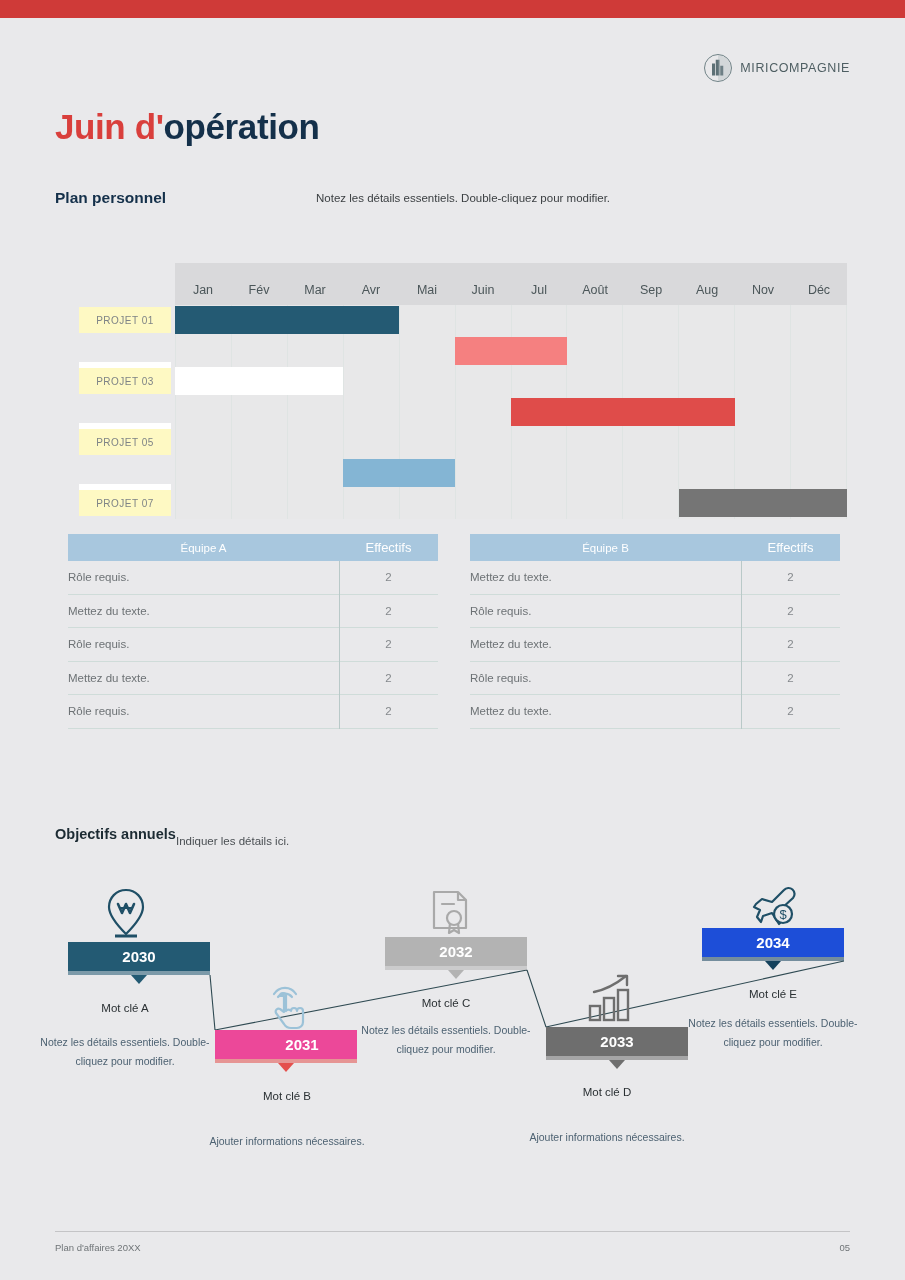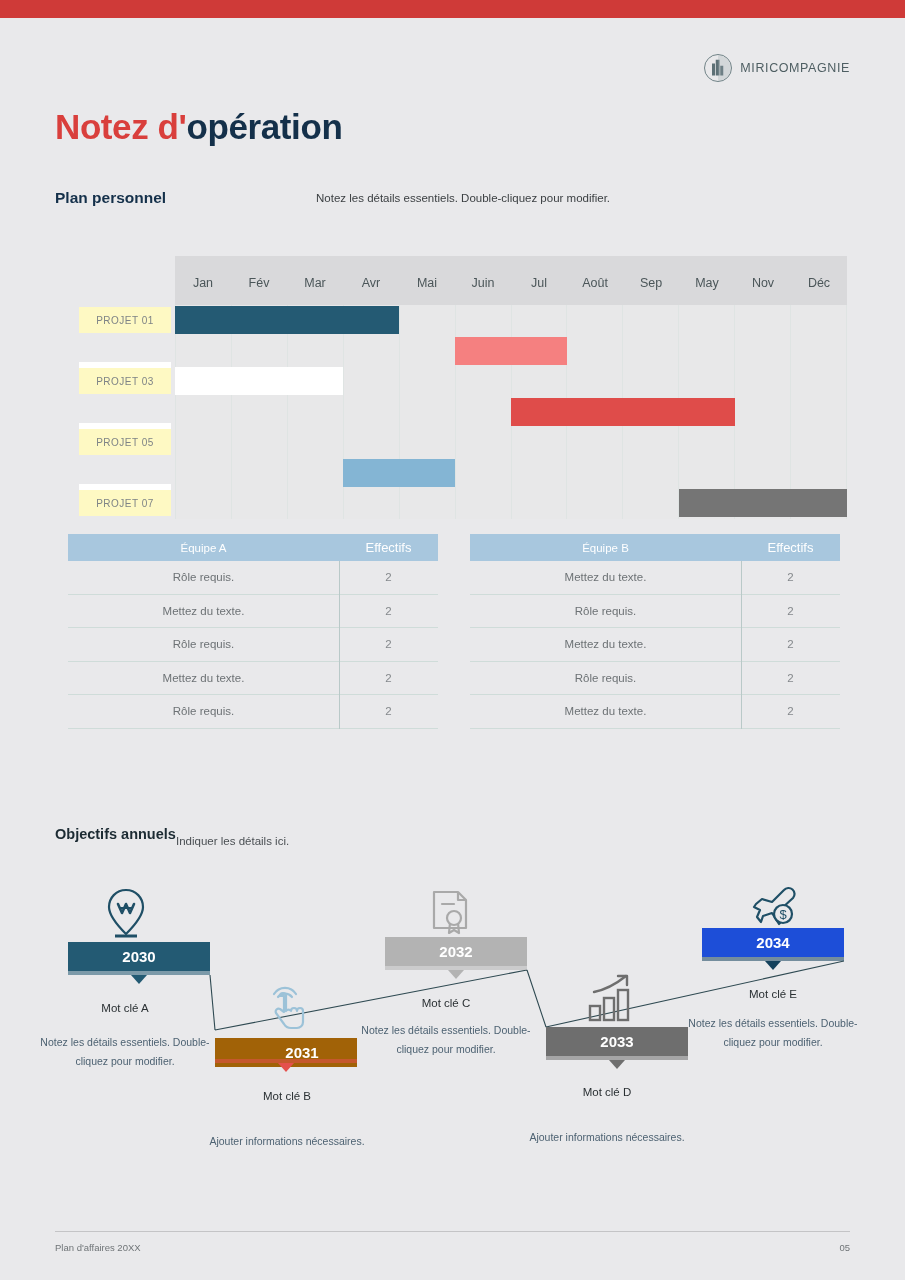--- a/index.html
+++ b/index.html
@@ -22,21 +22,21 @@
   
   .title { position: absolute; left: 55px; top: 107px; font-size: 35px; font-weight: bold; letter-spacing: -0.4px; }
   .title .t-red { color: #d93f3c; }
   .title .t-navy { color: #14304a; }
 
   .sec-title { position: absolute; left: 55px; top: 189px; font-size: 15.5px; font-weight: bold; color: #14304a; }
   .sec-sub { position: absolute; left: 316px; top: 192px; font-size: 11.5px; color: #3c4043; }
 
   
   .gantt { position: absolute; left: 79px; top: 251px; width: 768px; height: 266px; }
-  .gantt-head { position: absolute; left: 96px; top: 5px; width: 672px; height: 54px; background: #d9d9db; display: flex; }
+  .gantt-head { position: absolute; left: 96px; top: 12px; width: 672px; height: 54px; background: #d9d9db; display: flex; }
   .gantt-head .mh { flex: 1 1 0; display: flex; align-items: center; justify-content: center;
                     font-size: 12.5px; color: #4b5659; }
   .gantt-body { position: absolute; left: 0; top: 54px; width: 768px; height: 212px; }
   .g-row { position: absolute; left: 0; width: 768px; height: 30.5px; }
   .g-label { position: absolute; left: 0; top: 0; width: 92px; height: 26px;
              display: flex; align-items: center; justify-content: center;
              font-size: 10px; letter-spacing: 0.5px; color: #7e8386; }
   .g-label.dark { background: #fef9c3; }
   .g-label.light { background: #ffffff; margin-top: 24px; }
   .g-cells { position: absolute; left: 96px; top: 0; width: 672px; height: 30.5px; display: flex; }
@@ -47,21 +47,21 @@
   
   .tbl { position: absolute; width: 370px; }
   .tbl.a { left: 68px; top: 534px; }
   .tbl.b { left: 470px; top: 534px; }
   .tbl-head { height: 27px; background: #a8c7de; display: flex; align-items: center; justify-content: center; }
   .tbl-head .th-name { flex: 1 1 0; text-align: center; font-size: 11.5px; color: #ffffff; }
   .tbl-head .th-cnt { width: 99px; text-align: center; font-size: 13px; color: #ffffff; }
   .tbl-row { height: 33.5px; display: flex; align-items: center; border-bottom: 1px solid #cfdcd9; position: relative; }
   .tbl-row:first-of-type { border-top: 1.6px solid #8fa9ae; }
   .tbl-row:last-of-type { border-bottom: 1.6px solid #8fa9ae; }
-  .tbl-row .td-name { flex: 1 1 0; text-align: center; font-size: 11.5px; color: #6d7275; }
+  .tbl-row .td-name { flex: 1 1 0; font-size: 11.5px; color: #6d7275; }
   .tbl-row .td-cnt { width: 99px; text-align: center; font-size: 11.5px; color: #85898c; }
   .tbl-div { position: absolute; left: 271px; top: 27px; width: 1px; height: 168px; background: #b9c9c8; }
 
   
   .obj-title { position: absolute; left: 55px; top: 826px; font-size: 14.5px; font-weight: bold; color: #1c2b33; }
   .obj-sub { position: absolute; left: 176px; top: 835px; font-size: 11.5px; color: #4a4f53; }
 
   .timeline { position: absolute; left: 0; top: 880px; width: 905px; height: 300px; }
   .tl-svg { position: absolute; left: 0; top: 0; }
   .node-icon { position: absolute; width: 64px; height: 58px; }
@@ -93,37 +93,37 @@
           <rect x="12" y="14" width="4" height="16"></rect>
           <rect x="17" y="9" width="5" height="21"></rect>
           <rect x="23" y="17" width="4" height="13"></rect>
         </g>
         <path d="M20 3 a17 17 0 0 1 0 34 z" fill="#9aa8ac" opacity="0.28"></path>
       </svg>
     </span>
     <span class="logo-text">MIRICOMPAGNIE</span>
   </div>
 
-  <div class="title"><span class="t-red">Notez d'</span><span class="t-navy">opération</span></div>
+  <div class="title"><span class="t-red">Juin d'</span><span class="t-navy">opération</span></div>
 
   <div class="sec-title">Plan personnel</div>
   <div class="sec-sub">Notez les détails essentiels. Double-cliquez pour modifier.</div>
 
   <div class="gantt">
     <div class="gantt-head" id="gantt-head">
         <div class="mh">Jan</div>
         <div class="mh">Fév</div>
         <div class="mh">Mar</div>
         <div class="mh">Avr</div>
         <div class="mh">Mai</div>
         <div class="mh">Juin</div>
         <div class="mh">Jul</div>
         <div class="mh">Août</div>
         <div class="mh">Sep</div>
-        <div class="mh">May</div>
+        <div class="mh">Aug</div>
         <div class="mh">Nov</div>
         <div class="mh">Déc</div>
       </div>
     <div class="gantt-body" id="gantt-body">
         <div class="g-row" style="top: 0px;">
           <div class="g-label dark" style="top: 2px;">PROJET 01</div>
           <div class="g-cells">
             <div class="g-cell"></div>
             <div class="g-cell"></div>
             <div class="g-cell"></div>
@@ -320,21 +320,21 @@
       <div class="badge" style="left: 68px; top: 62px; background: rgb(35, 90, 115);">2030</div>
       <div class="badge-shadow" style="left: 68px; top: 91px; background: rgb(35, 90, 115);"></div>
       <div class="badge-arrow" style="left: 131px; top: 95px; border-top: 9px solid rgb(35, 90, 115);"></div>
       <div class="kw" style="left: 40px; top: 122px;">Mot clé A</div>
       <div class="desc" style="left: 40px; top: 153px;">Notez les détails essentiels. Double-cliquez pour modifier.</div>
       <div class="node-icon" style="left: 256px; top: 92px;"><svg viewBox="0 0 60 60" width="60" height="60">
           <path d="M18 22 a13 13 0 0 1 22 0" fill="none" stroke="#9cc2d8" stroke-width="2.2" stroke-linecap="round"></path>
           <path d="M22 25 a9 9 0 0 1 14 0" fill="none" stroke="#9cc2d8" stroke-width="2.2" stroke-linecap="round"></path>
           <path d="M28 24 v16 l-4-3 a3 3 0 0 0-4 4 l8 11 a8 8 0 0 0 7 4 h6 a6 6 0 0 0 6-6 v-11 a3 3 0 0 0-6 0 a3 3 0 0 0-6 0 a3 3 0 0 0-5 0 v-15 a3 3 0 0 0-6 0 z" fill="none" stroke="#9cc2d8" stroke-width="2.2" stroke-linejoin="round"></path>
         </svg></div>
-      <div class="badge" style="left: 215px; top: 158px; background: #a16207; padding-left: 32px;">2031</div>
+      <div class="badge" style="left: 215px; top: 150px; background: #ec4899; padding-left: 32px;">2031</div>
       <div class="badge-shadow" style="left: 215px; top: 179px; background: rgb(228, 80, 77);"></div>
       <div class="badge-arrow" style="left: 278px; top: 183px; border-top: 9px solid rgb(228, 80, 77);"></div>
       <div class="kw" style="left: 202px; top: 210px;">Mot clé B</div>
       <div class="desc" style="left: 202px; top: 252px;">Ajouter informations nécessaires.</div>
       <div class="node-icon" style="left: 420px; top: 0px;"><svg viewBox="0 0 60 60" width="60" height="60">
           <path d="M14 12 h24 l8 8 v28 h-32 z" fill="none" stroke="#a9a9a9" stroke-width="2.2" stroke-linejoin="round"></path>
           <path d="M38 12 v8 h8" fill="none" stroke="#a9a9a9" stroke-width="2.2" stroke-linejoin="round"></path>
           <line x1="22" y1="24" x2="34" y2="24" stroke="#a9a9a9" stroke-width="2.2" stroke-linecap="round"></line>
           <circle cx="34" cy="38" r="7" fill="none" stroke="#a9a9a9" stroke-width="2.2"></circle>
           <path d="M30 43 l-1 10 l5-3 l5 3 l-1-10" fill="none" stroke="#a9a9a9" stroke-width="2.2" stroke-linejoin="round"></path>

